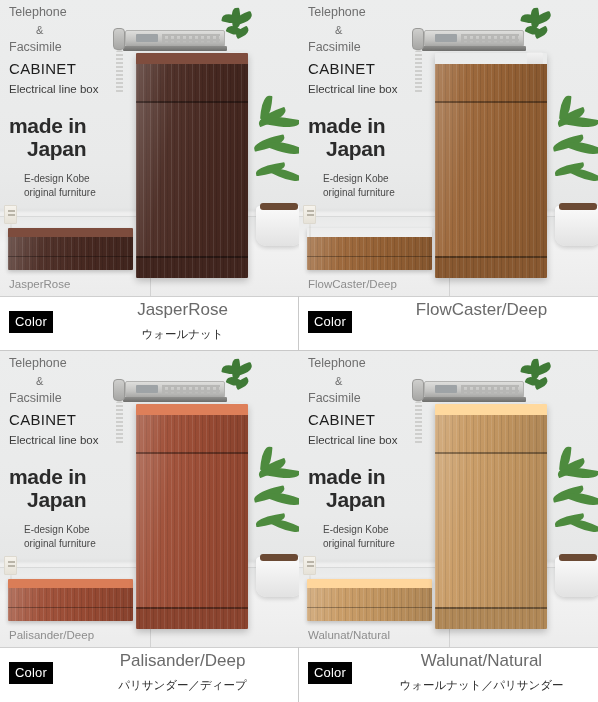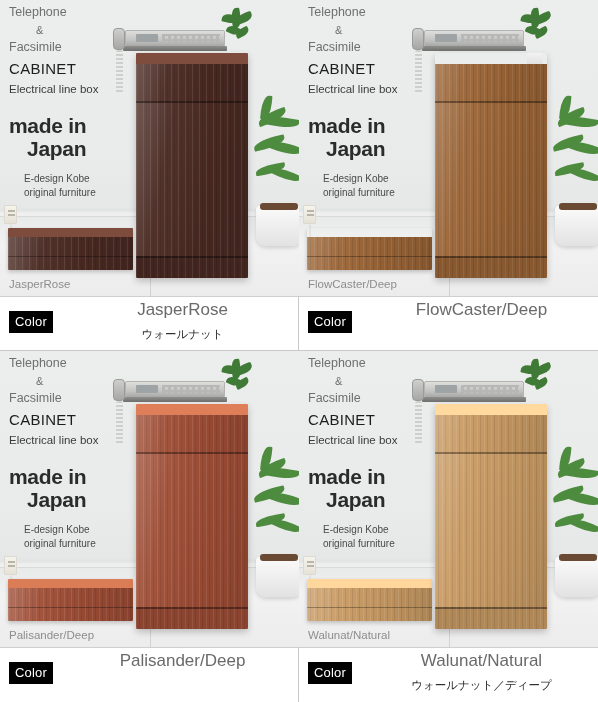--- a/index.html
+++ b/index.html
@@ -387,20 +387,21 @@
       <div class="ov ov-kobe">
         <div>E-design Kobe</div>
         <div>original furniture</div>
       </div>
       <div class="ov ov-wm">Palisander/Deep</div>
     </div>
 
     <div class="cap">
       <div class="badge">Color</div>
       <div class="en">Palisander/Deep</div>
+      <div class="jp">パリサンダー／ディープ</div>
     </div>
   </div>
   <div class="cell">
     <div class="photo">
       <div class="floor"></div>
       <div class="floor-seam" style="left:150px"></div>
 
       <div class="outlet" style="left:4px; top:205px">
           <i></i>
         </div>
@@ -473,20 +474,20 @@
       <div class="ov ov-kobe">
         <div>E-design Kobe</div>
         <div>original furniture</div>
       </div>
       <div class="ov ov-wm">Walunat/Natural</div>
     </div>
 
     <div class="cap">
       <div class="badge">Color</div>
       <div class="en">Walunat/Natural</div>
-      <div class="jp">ウォールナット／ディープ</div>
+      <div class="jp">ウォールナット／パリサンダー</div>
     </div>
   </div>
 
 </div>
 <div class="sep-h" style="top:350px"></div>
 <div class="sep-v" style="left:298px; top:296px; height:55px"></div>
 <div class="sep-v" style="left:298px; top:647px; height:55px"></div>
 
 </body></html>

